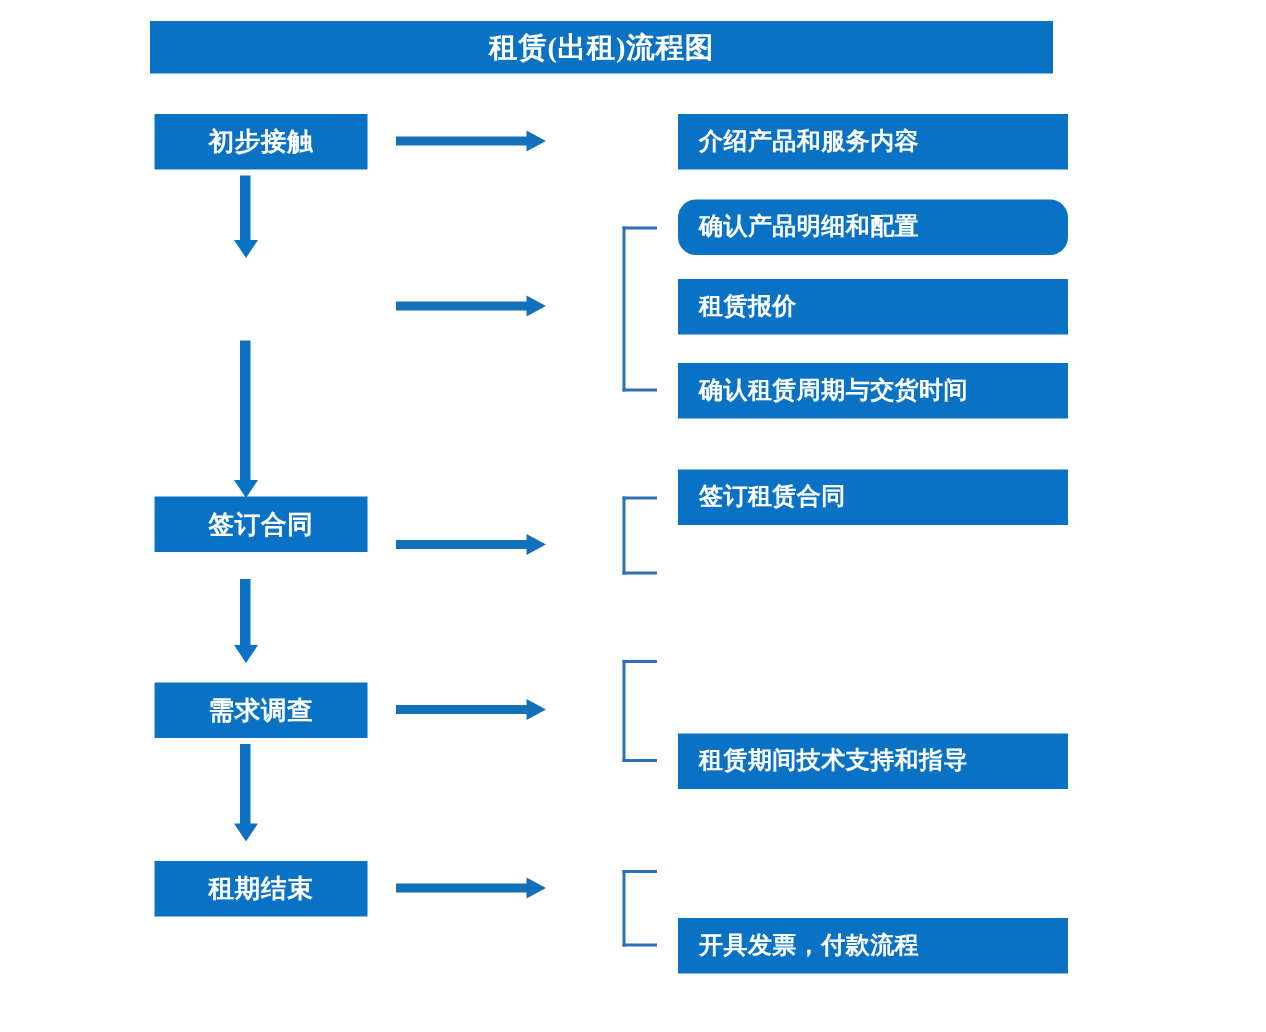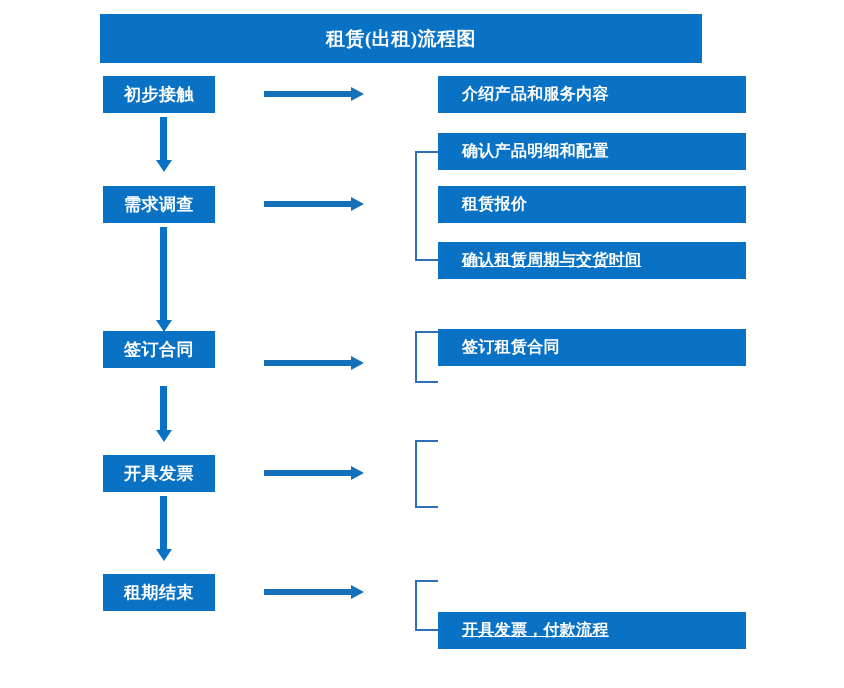--- a/index.html
+++ b/index.html
@@ -19,61 +19,61 @@
     height: 688px;
     background: #ffffff;
   }
 
   
   .title-bar {
     position: absolute;
     left: 100px;
     top: 14px;
     width: 602px;
-    height: 49px;
+    height: 35px;
     background: #0a72c4;
     color: #ffffff;
     font-size: 19px;
     font-weight: bold;
     display: flex;
     align-items: center;
     justify-content: center;
     letter-spacing: 0.5px;
   }
 
   
   .stage-box {
     position: absolute;
     left: 103px;
-    width: 112px;
+    width: 142px;
     height: 37px;
     background: #0a72c4;
     color: #ffffff;
     font-size: 17px;
     font-weight: bold;
     display: flex;
     align-items: center;
     justify-content: center;
     letter-spacing: 0.5px;
   }
 
   
   .detail-box {
     position: absolute;
-    left: 438px;
-    width: 308px;
+    left: 452px;
+    width: 260px;
     height: 37px;
     background: #0a72c4;
     color: #ffffff;
     font-size: 16px;
     font-weight: bold;
     display: flex;
     align-items: center;
     justify-content: flex-start;
-    padding-left: 24px;
+    padding-left: 14px;
     box-sizing: border-box;
     letter-spacing: 0.3px;
   }
 
   
   .v-arrow {
     position: absolute;
     left: 160px;
     width: 7px;
     background: #0a72c4;
@@ -124,41 +124,41 @@
   }
 </style>
 </head>
 <body>
 
 <div id="canvas">
 
   <div class="title-bar">租赁(出租)流程图</div>
 
   <div class="stage-box" style="top:76px;">初步接触</div>
-  <div class="stage-box" style="top:186px;">需求调查</div>
   <div class="stage-box" style="top:331px;">签订合同</div>
-  <div class="stage-box" style="top:455px;">开具发票</div>
+  <div class="stage-box" style="top:455px;">需求调查</div>
   <div class="stage-box" style="top:574px;">租期结束</div>
 
   <div class="v-arrow" style="top:117px; height:44px;"></div>
   <div class="v-arrow" style="top:227px; height:94px;"></div>
   <div class="v-arrow" style="top:386px; height:45px;"></div>
   <div class="v-arrow" style="top:496px; height:54px;"></div>
 
   <div class="h-arrow" style="top:91px;"></div>
   <div class="h-arrow" style="top:201px;"></div>
   <div class="h-arrow" style="top:360px;"></div>
   <div class="h-arrow" style="top:470px;"></div>
   <div class="h-arrow" style="top:589px;"></div>
 
   <div class="bracket" style="top:151px; height:110px;"></div>
   <div class="bracket" style="top:331px; height:52px;"></div>
   <div class="bracket" style="top:440px; height:68px;"></div>
   <div class="bracket" style="top:580px; height:51px;"></div>
 
   <div class="detail-box" style="top:76px;">介绍产品和服务内容</div>
-  <div class="detail-box" style="top:133px;">确认产品明细和配置</div>
+  <div class="detail-box" style="top:133px;border-radius:12px;">确认产品明细和配置</div>
   <div class="detail-box" style="top:186px;">租赁报价</div>
-  <div class="detail-box" style="top:242px;text-decoration:underline;">确认租赁周期与交货时间</div>
-  <div class="detail-box" style="top:313px;margin-top:16px;">签订租赁合同</div>
-  <div class="detail-box" style="top:612px;text-decoration:underline;">开具发票，付款流程</div>
+  <div class="detail-box" style="top:242px;">确认租赁周期与交货时间</div>
+  <div class="detail-box" style="top:313px;">签订租赁合同</div>
+  <div class="detail-box" style="top:489px;">租赁期间技术支持和指导</div>
+  <div class="detail-box" style="top:612px;">开具发票，付款流程</div>
 
 </div>
 
 </body></html>

